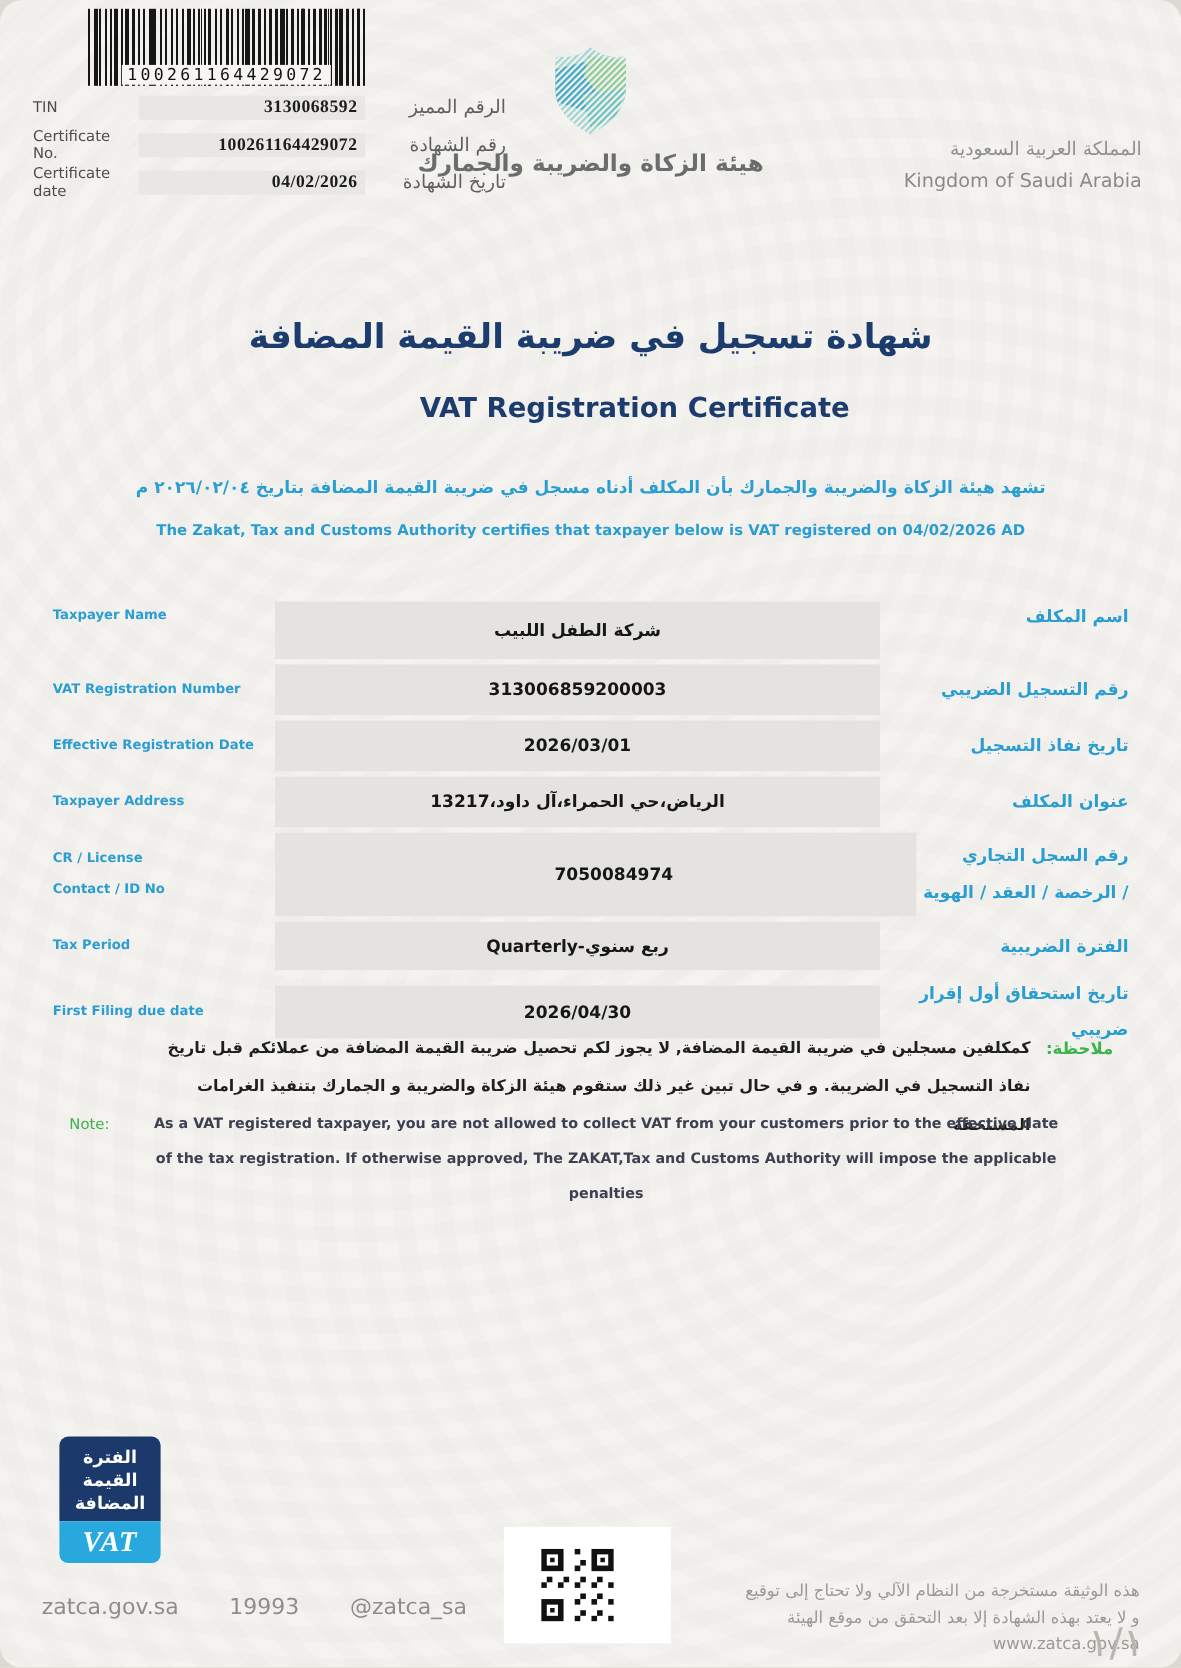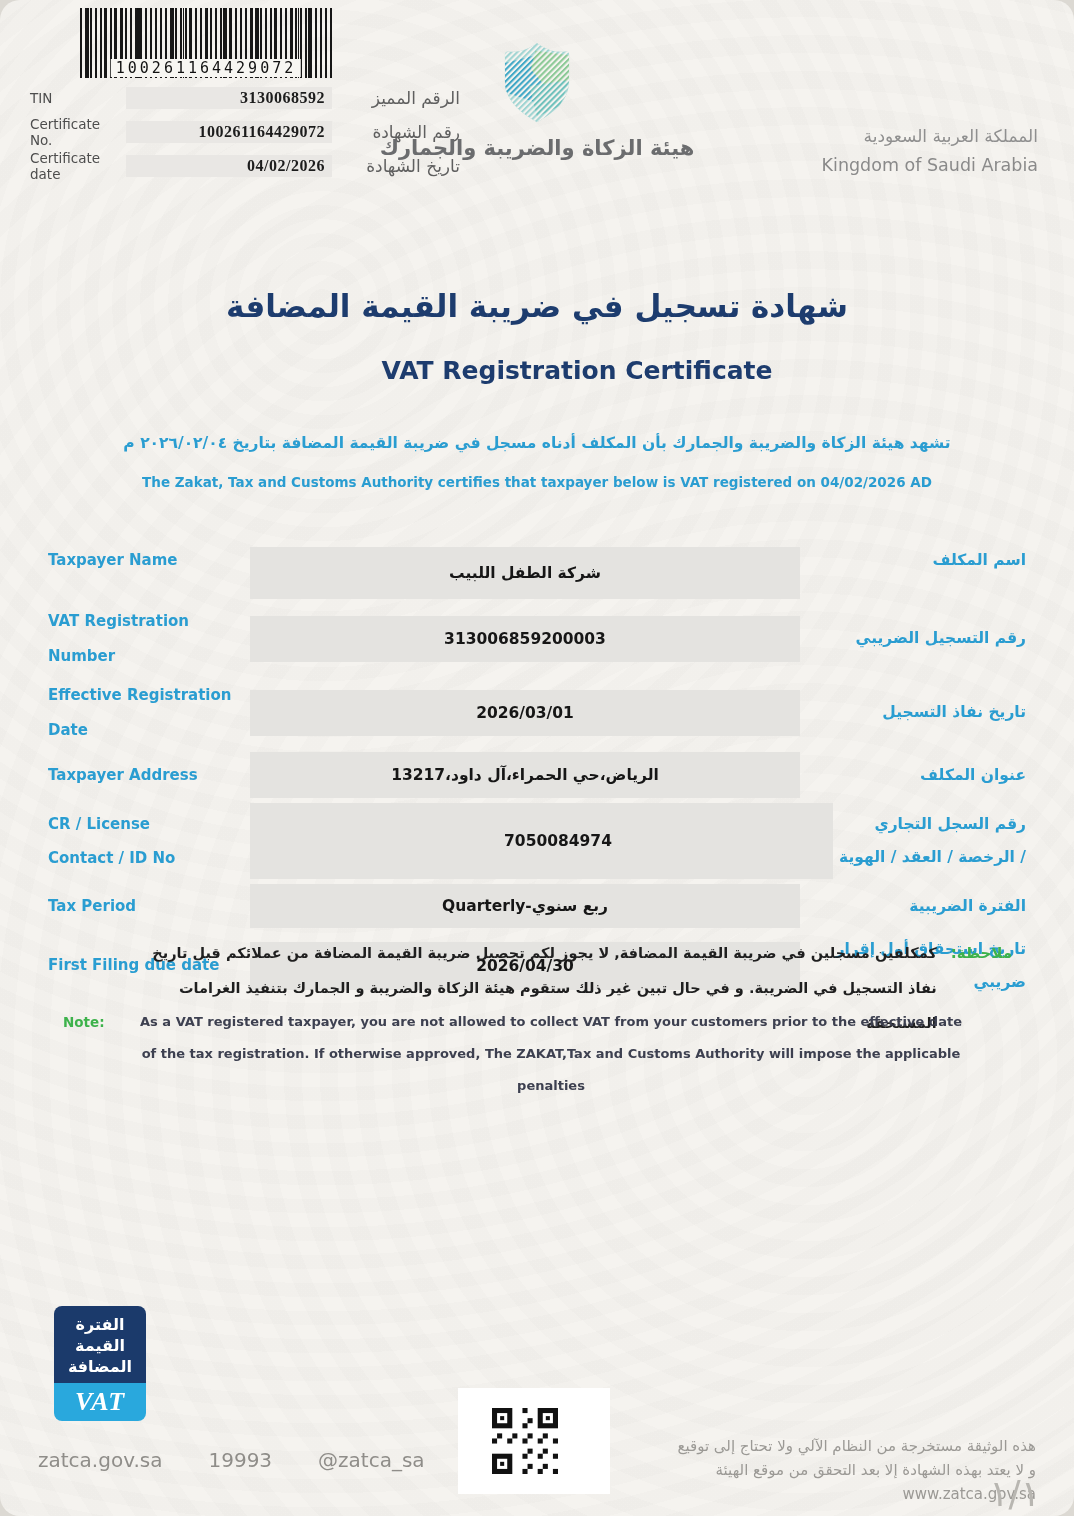--- a/index.html
+++ b/index.html
@@ -49,33 +49,33 @@
   .title-ar{left:0;top:288px;width:1074px;text-align:center;font-size:31px;font-weight:bold;color:#1d3c6e;direction:rtl;}
   .title-en{left:0;top:356px;width:1074px;text-align:center;font-size:25px;font-weight:bold;color:#1d3c6e;padding-left:40px;}
 
   
   .stmt-ar{left:0;top:434px;width:1074px;text-align:center;font-size:15.5px;font-weight:bold;color:#2a9dd1;direction:rtl;}
   .stmt-en{left:0;top:474px;width:1074px;text-align:center;font-size:13.5px;font-weight:bold;color:#2a9dd1;}
 
   
   .tbl{left:48px;top:521px;width:978px;}
   .t-row{display:flex;align-items:center;margin-bottom:5px;}
-  .t-left{width:202px;font-size:15px;font-weight:bold;color:#2a9dd1;white-space:pre-line;line-height:2.3;}
+  .t-left{width:202px;font-size:12px;font-weight:bold;color:#2a9dd1;white-space:pre-line;line-height:2.3;}
   .t-value{
     width:550px;background:#e4e3e0;display:flex;align-items:center;justify-content:center;
     font-size:15.5px;font-weight:bold;color:#161616;text-align:center;
   }
   .t-right{flex:1;text-align:right;font-size:15.5px;font-weight:bold;color:#2a9dd1;direction:rtl;white-space:pre-line;line-height:2.1;}
 
   
   .note-ar{right:62px;top:936px;width:860px;display:flex;direction:rtl;}
   .note-ar .lbl{color:#3db24b;font-size:15px;font-weight:bold;margin-left:14px;white-space:nowrap;line-height:35px;}
   .note-ar .txt{font-size:14.5px;font-weight:bold;color:#1f1f1f;line-height:35px;text-align:right;}
   .note-en{left:63px;top:1006px;width:900px;display:flex;}
-  .note-en .lbl{color:#3db24b;font-size:13.5px;font-weight:bold;width:76px;line-height:32px;}
+  .note-en .lbl{color:#3db24b;font-size:13.5px;font-weight:normal;width:76px;line-height:32px;}
   .note-en .txt{flex:1;font-size:13px;font-weight:bold;color:#3d4050;line-height:32px;text-align:center;}
 
   
   .vat-logo{left:54px;top:1306px;width:92px;}
   .vat-logo .top{background:#1b3a6b;border-radius:8px 8px 0 0;padding:8px 0 6px;text-align:center;}
   .vat-logo .top div{color:#fff;font-size:16px;font-weight:bold;line-height:21px;direction:rtl;letter-spacing:1px;}
   .vat-logo .bottom{background:#29a8dd;border-radius:0 0 8px 8px;height:38px;display:flex;align-items:center;justify-content:center;font-family:Liberation Serif, serif;}
   .vat-logo .bottom span{color:#fff;font-size:26px;font-weight:bold;font-style:italic;letter-spacing:1px;}
 
   .footer-left{left:38px;top:1448px;display:flex;align-items:center;font-size:20px;color:#8f8d89;}

